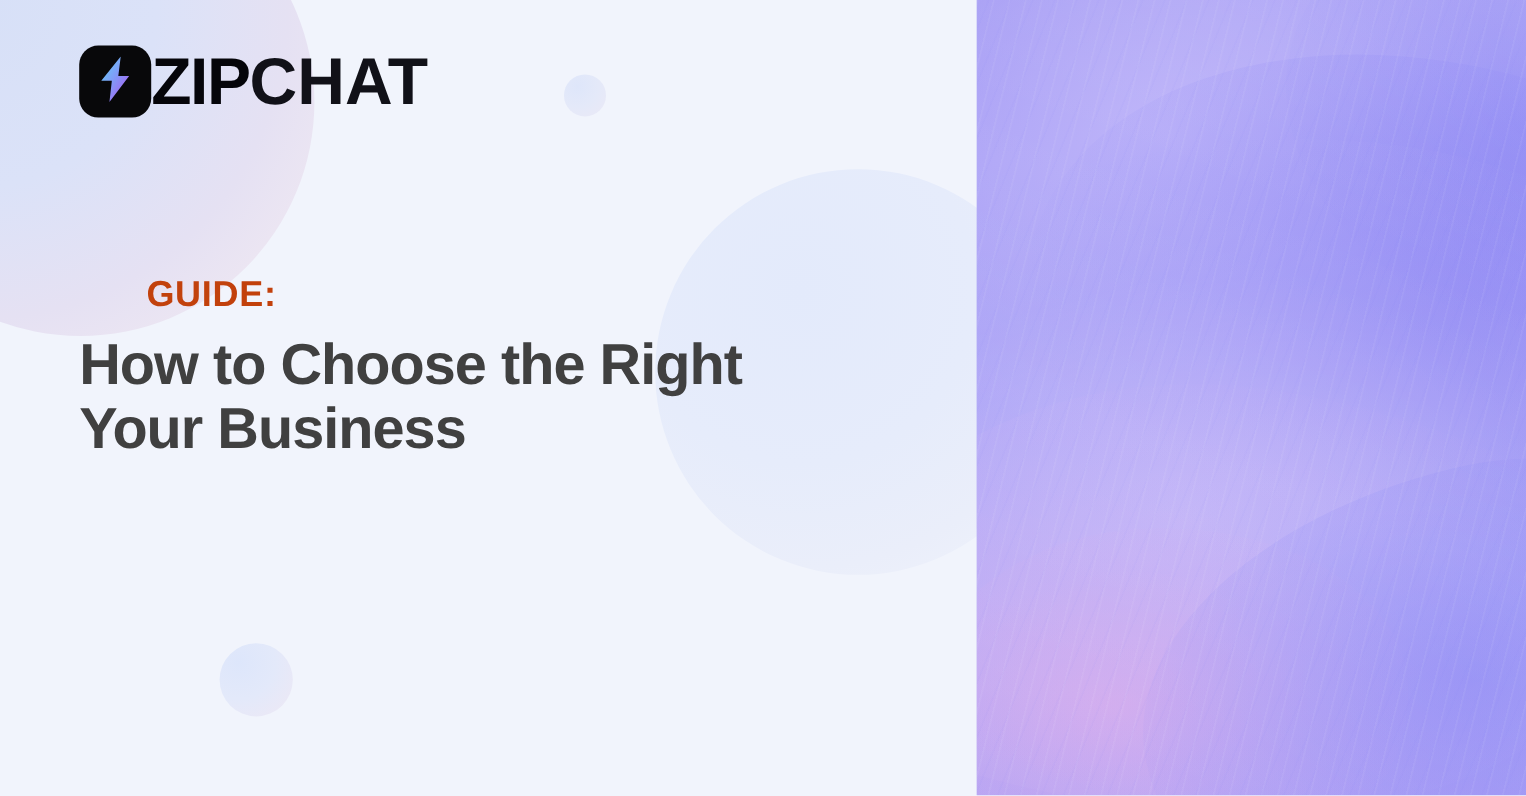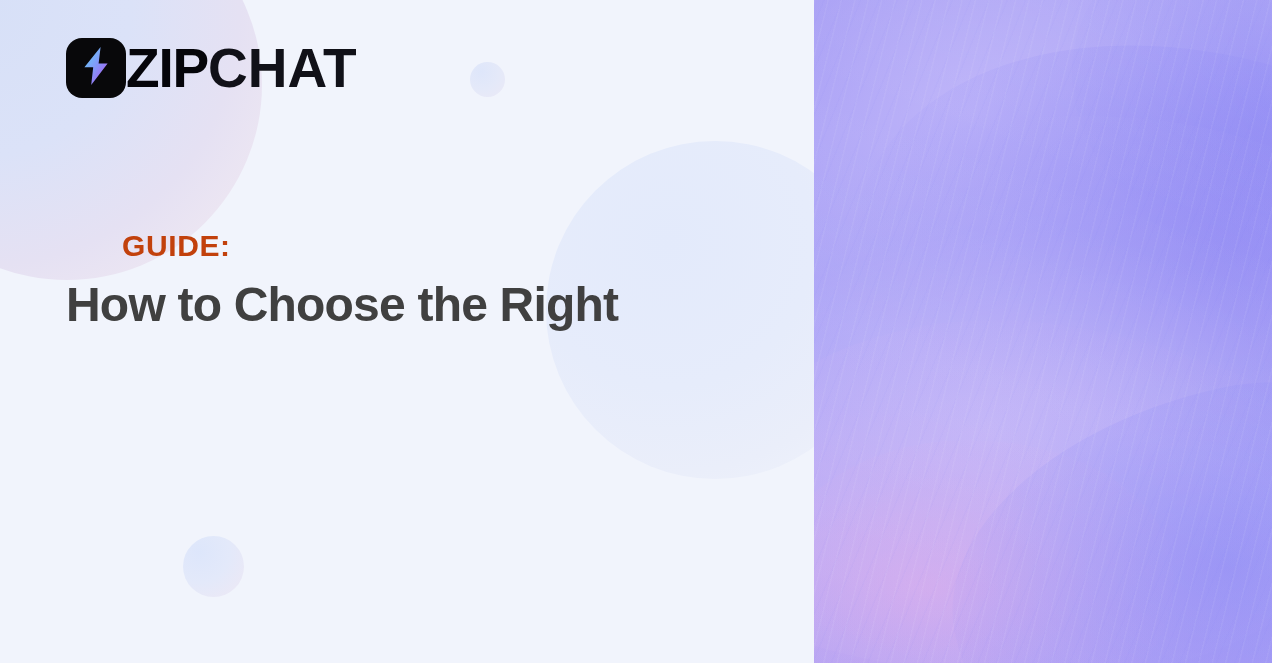--- a/index.html
+++ b/index.html
@@ -202,20 +202,21 @@
       <div id="logo-wordmark">
         <span id="logo-zip">ZIP</span>
         <span id="logo-chat">CHAT</span>
       </div>
     </div>
 
     <div id="eyebrow">GUIDE:</div>
 
     <h1 id="headline">
       <span>How to Choose the Right</span>
+      <span>Your Business</span>
     </h1>
 
   </div>
 
   <div id="art-panel">
     <div class="wave" id="wave-a"></div>
     <div class="wave" id="wave-f"></div>
     <div class="wave" id="wave-b"></div>
     <div class="wave" id="wave-c"></div>
     <div class="wave" id="wave-d"></div>

